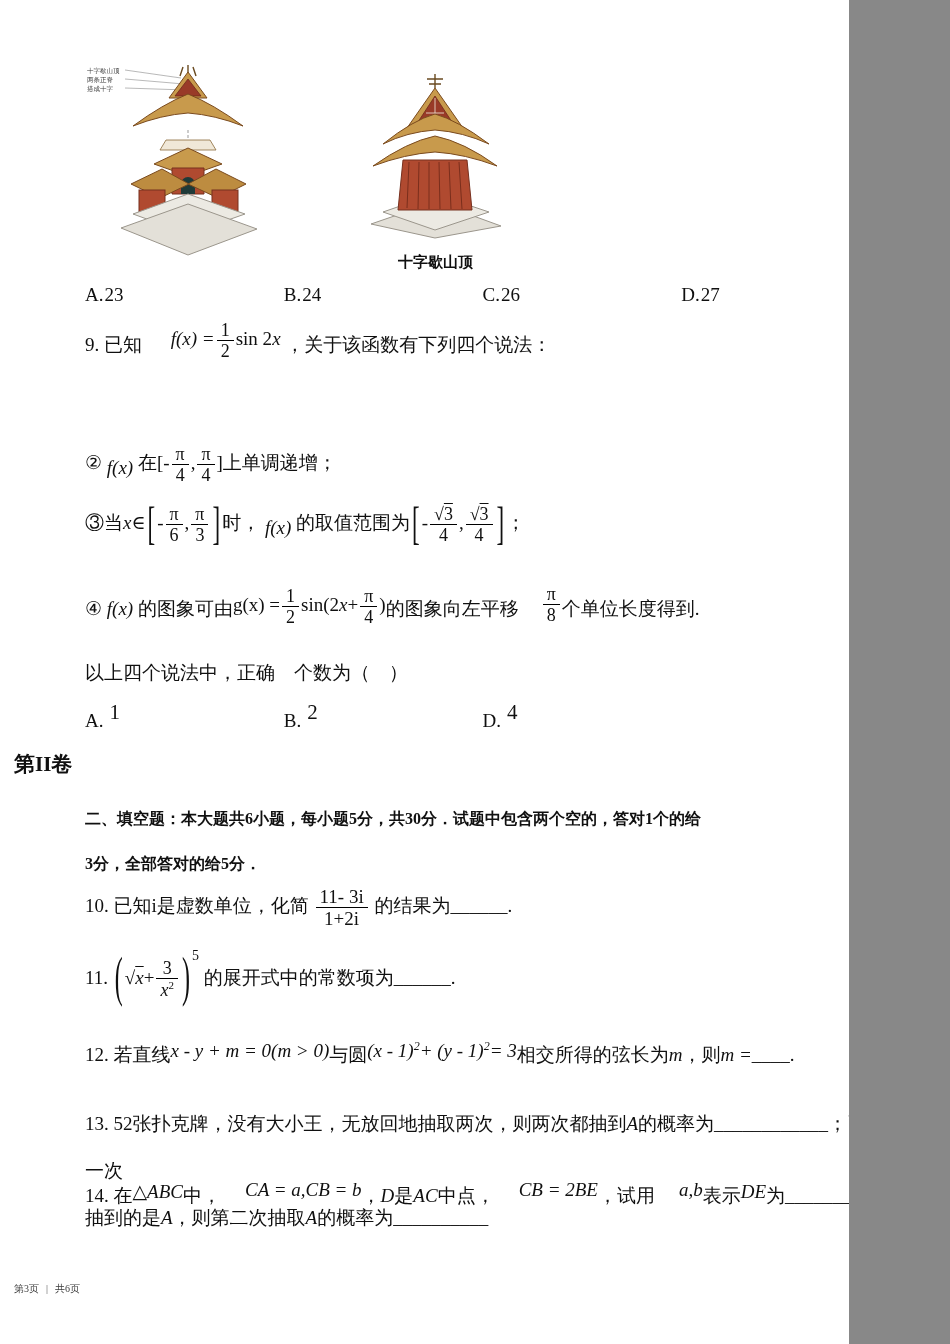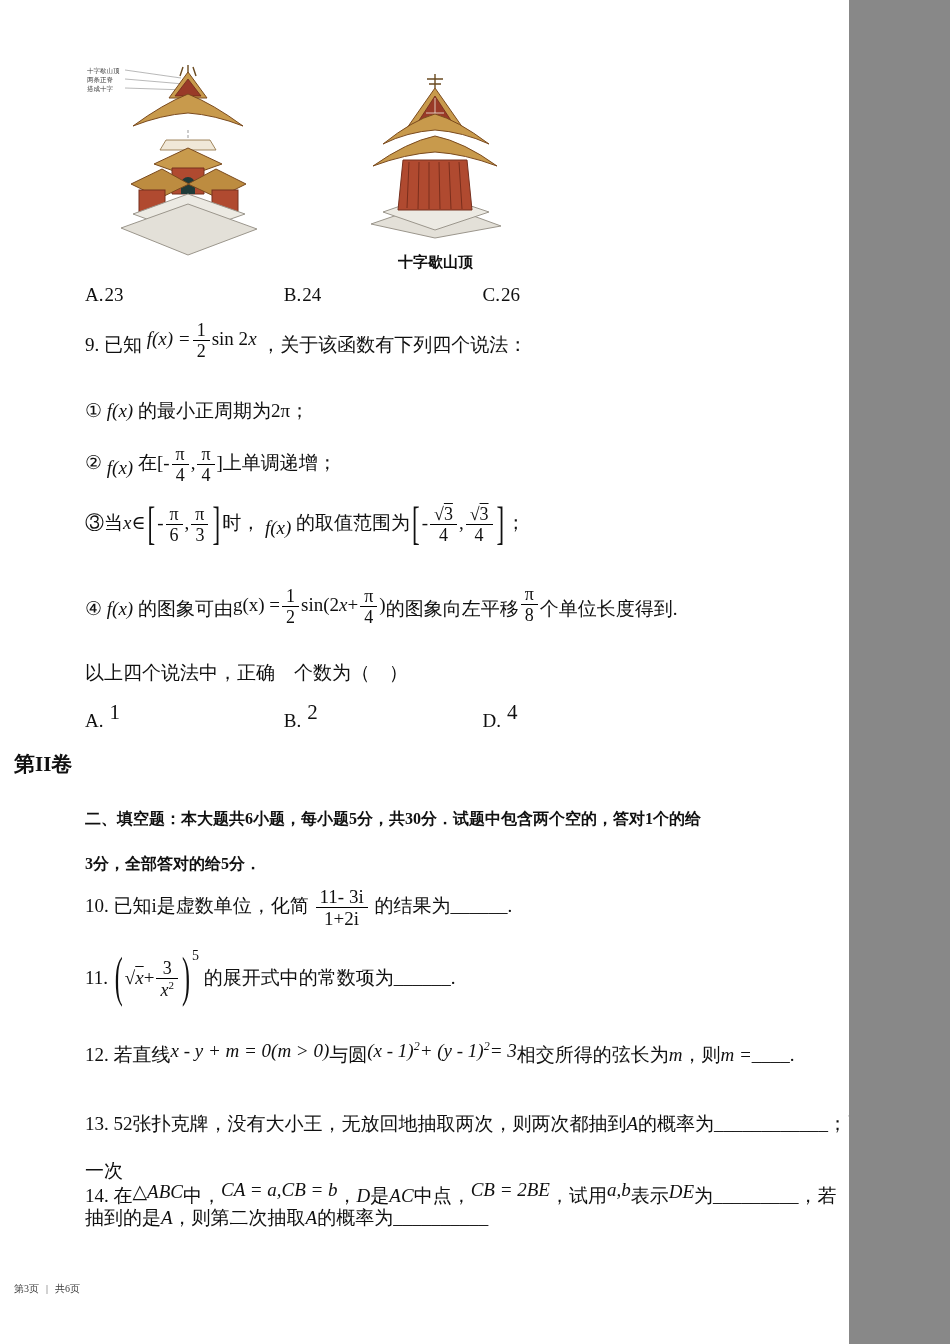--- a/index.html
+++ b/index.html
@@ -6,21 +6,21 @@
   .page{position:relative;width:849px;height:1344px;background:#ffffff;
         font-family:"Liberation Serif","DejaVu Serif",serif;color:#101010;overflow:hidden;}
   .blk{position:absolute;font-size:19px;line-height:1.4;white-space:normal;}
   .math{font-style:italic;}
   .mu{font-style:normal;}
   .frac{display:inline-block;vertical-align:middle;text-align:center;font-style:normal;
         font-size:18px;line-height:1.12;margin:0 2px;}
   .frac .fn{display:block;border-bottom:1.4px solid #000;padding:0 4px;}
   .frac .fd{display:block;padding:0 4px;}
   .ovl{text-decoration:overline;}
-  .r6{position:relative;top:-6px;display:inline-block;}
+  .r6{position:relative;top:-6px;display:inline-block;margin-left:24px;}
   .r4{position:relative;top:-4px;display:inline-block;}
   .d5{position:relative;top:5px;display:inline-block;}
   .tallb{display:inline-block;transform:scaleY(2.0);font-size:23px;font-weight:300;
          vertical-align:middle;margin:0 2px;font-style:normal;}
   .bigp{display:inline-block;transform:scaleY(2.3);font-size:24px;font-weight:300;
         vertical-align:middle;margin:0 2px;font-style:normal;}
   .pexp{font-size:14px;position:relative;top:-24px;font-style:normal;}
   .grid4{display:grid;grid-template-columns:repeat(4,1fr);}
   .optnum{font-size:21px;position:relative;top:-8px;margin-left:6px;}
   .optval{margin-left:1px;}
@@ -83,34 +83,30 @@
       <polygon points="60,92 124,92 129,142 55,142" class="wall"></polygon>
       <path d="M66 94 L64 140 M76 94 L75 141 M86 94 L86 141 M96 94 L97 141 M106 94 L108 141 M116 94 L119 141" stroke="#7a2e1c" stroke-width="1"></path>
     </svg>
     <div class="caption">十字歇山顶</div>
   </div>
 
   <div class="blk grid4" style="left:85px;top:282px;width:795px">
     <div><span>A.</span><span class="optval">23</span></div>
     <div><span>B.</span><span class="optval">24</span></div>
     <div><span>C.</span><span class="optval">26</span></div>
+    <div><span>D.</span><span class="optval">27</span></div>
   </div>
 
   <div class="blk" style="left:85px;top:326px;width:830px">
     <span>9.</span>
     <span>已知</span>
     <span class="r6"><span class="math">f(x) =</span><span class="frac"><span class="fn">1</span><span class="fd">2</span></span><span class="mu">sin 2</span><span class="math">x</span></span>
     <span>，关于该函数有下列四个说法：</span>
   </div>
 
-  <div class="blk" style="left:85px;top:398px;width:830px">
-    <span>①</span>
-    <span class="math">f(x)</span>
-    <span>的最小正周期为</span><span class="mu">2π</span><span>；</span>
-  </div>
 
   <div class="blk" style="left:85px;top:444px;width:830px">
     <span>②</span>
     <span class="math d5">f(x)</span>
     <span>在</span><span class="mu">[-</span><span class="frac"><span class="fn">π</span><span class="fd">4</span></span><span class="mu">,</span><span class="frac"><span class="fn">π</span><span class="fd">4</span></span><span class="mu">]</span><span>上单调递增；</span>
   </div>
 
   <div class="blk" style="left:85px;top:504px;width:860px">
     <span>③</span><span>当</span><span class="math">x</span><span class="mu">∈</span><span class="tallb">[</span><span class="mu">-</span><span class="frac"><span class="fn">π</span><span class="fd">6</span></span><span class="mu">,</span><span class="frac"><span class="fn">π</span><span class="fd">3</span></span><span class="tallb">]</span><span>时，</span>
     <span class="math d5">f(x)</span>

